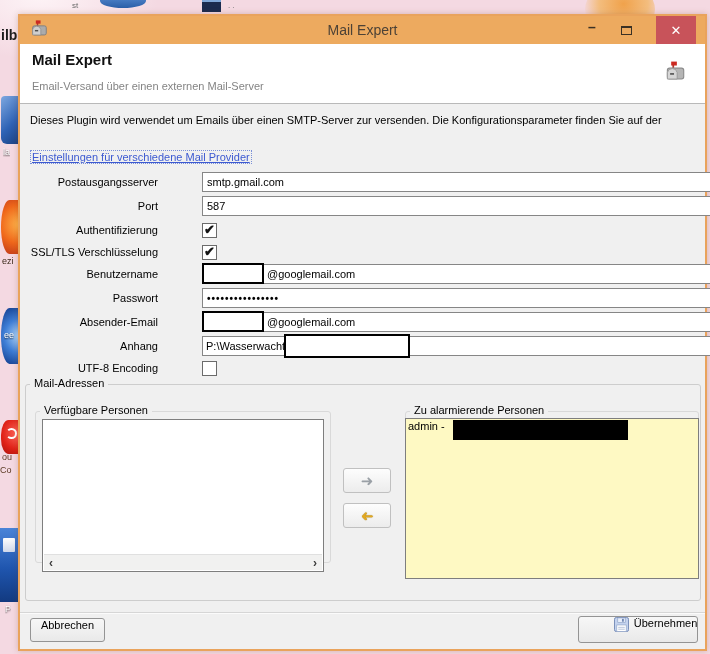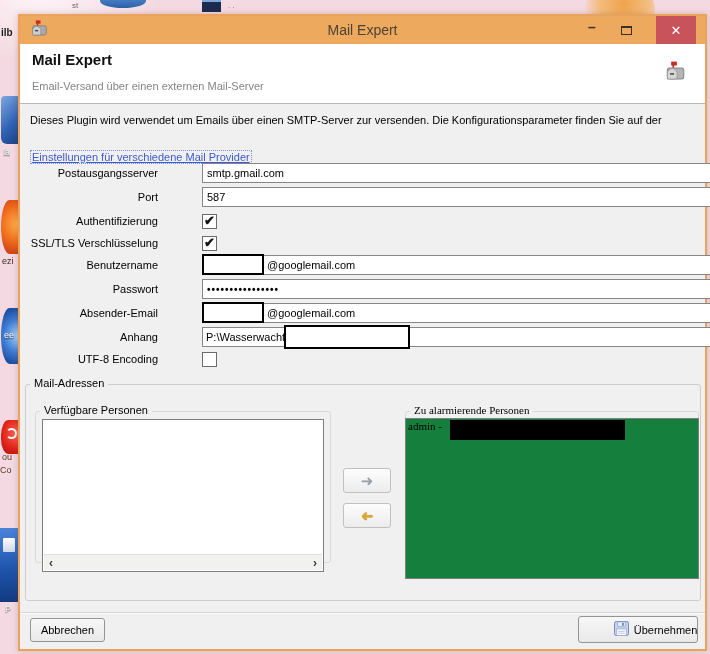--- a/index.html
+++ b/index.html
@@ -18,21 +18,21 @@
   }
   .desk-light-tl {
     position:absolute; left:-40px; top:-30px; width:200px; height:90px;
     background:radial-gradient(ellipse at 40% 30%, #fdf3f6 0%, rgba(244,217,226,0) 70%);
   }
   .desk-top-ico1 { position:absolute; left:100px; top:-6px; width:46px; height:14px; background:linear-gradient(#5b8fd4,#2b5fa8); border-radius:40% 40% 55% 55%; }
   .desk-top-ico2 { position:absolute; left:202px; top:0; width:19px; height:12px; background:#1b2b4e; border-top:2px solid #7fa7d8; }
   .desk-top-txt1 { position:absolute; left:72px; top:1px; font-size:8px; color:#6a6a6a; }
   .desk-top-txt2 { position:absolute; left:228px; top:1px; font-size:8px; color:#6a6a6a; letter-spacing:2px; }
   .desk-frag { position:absolute; overflow:hidden; }
-  .frag-text { font-size:10px; font-weight:bold; color:#1c1c1c; }
+  .frag-text { font-size:14px; font-weight:bold; color:#1c1c1c; }
   .frag-label { font-size:9px; color:#fff; text-shadow:0 1px 2px rgba(0,0,0,.8); }
   .ico-blue1 { position:absolute; left:1px; top:96px; width:17px; height:48px; background:linear-gradient(135deg,#7ea8e0 0%,#2f62b5 60%,#1c4183 100%); border-radius:4px 0 0 6px; }
   .lbl-la { position:absolute; left:3px; top:147px; }
   .ico-orange { position:absolute; left:1px; top:200px; width:17px; height:54px; background:radial-gradient(circle at 110% 45%, #ffb84d 0%, #f0681b 55%, #c8401a 90%); border-radius:50% 0 0 50%; }
   .lbl-ezi { position:absolute; left:2px; top:256px; color:#3b2a1a; text-shadow:none; font-size:9px; }
   .ico-blue2 { position:absolute; left:1px; top:308px; width:17px; height:56px; background:radial-gradient(circle at 120% 50%, #bfe2ff 0%, #3f7ed6 50%, #123d8e 95%); border-radius:50% 0 0 50%; }
   .lbl-ee { position:absolute; left:4px; top:330px; }
   .ico-red { position:absolute; left:1px; top:420px; width:17px; height:34px; background:radial-gradient(circle at 100% 40%, #ff6a5e 0%, #e02218 60%, #a8140d 100%); border-radius:45% 0 0 45%; }
   .ico-red .swirl { position:absolute; right:1px; top:8px; width:11px; height:11px; border:2px solid #fff; border-radius:50%; border-left-color:transparent; }
   .lbl-ou { position:absolute; left:2px; top:452px; color:#5c3b24; text-shadow:none; font-size:9px; }
@@ -70,21 +70,21 @@
   .header-title { position:absolute; left:12px; top:7px; font-size:15px; font-weight:bold; color:#101010; }
   .header-sub   { position:absolute; left:12px; top:36px; font-size:11px; color:#848484; }
   .header-mailbox { position:absolute; right:18px; top:17px; }
 
   .body { position:absolute; left:0; top:89px; right:0; bottom:0; background:#f0f0f0; font-size:11px; color:#000; }
 
   .intro-line1 { position:absolute; left:10px; top:9px;  right:8px; }
   .intro-line2 { position:absolute; left:10px; top:24px; right:8px; }
   .intro-link  { position:absolute; left:10px; top:45px; color:#3c59d1; text-decoration:underline; border:1px dotted #7a90d8; padding:0 1px; cursor:pointer; }
 
-  .form { position:absolute; left:0; top:56px; right:0; }
+  .form { position:absolute; left:0; top:65px; right:0; }
   .frow { display:flex; align-items:center; height:24px; }
   .frow.short { height:20px; }
   .flabel { width:138px; text-align:right; padding-right:0; color:#000; flex:none; }
   .fctrl { margin-left:24px; flex:1; display:flex; align-items:center; position:relative;padding-left:20px; }
   .tinput {
     width:540px; height:20px; background:#fff; border:1px solid #868686;
     font-family:"Liberation Sans",sans-serif; font-size:11px; color:#000;
     padding:0 4px; outline:none;
   }
   .tinput.pass { letter-spacing:1px; font-weight:bold; font-size:10px; }
@@ -129,32 +129,32 @@
     position:absolute; left:317px; width:48px; height:25px;
     background:linear-gradient(#fdfdfd,#ececec); border:1px solid #c0c0c0; border-radius:3px;
     display:flex; align-items:center; justify-content:center; font-size:15px; cursor:pointer;
   }
   .move-right { top:83px; color:#9aa0a6; }
   .move-left  { top:118px; color:#e3a81f; text-shadow:0 0 1px #8a6a10; }
   .move-left .glyph { display:inline-block; transform:scaleX(-1); }
 
   .subgroup-right {
     position:absolute; left:379px; top:26px; width:294px; height:168px;
-    border:1px solid #d9d9d9; border-radius:3px;font-family:Liberation Serif, serif;
+    border:1px solid #d9d9d9; border-radius:3px;
   }
   .listbox-right {
     position:absolute; left:-1px; right:-1px; top:6px; bottom:-1px;
-    background:#15803d; border:1px solid #7e7e7e;
+    background:#fef9c3; border:1px solid #7e7e7e;
   }
   .alert-row { display:flex; align-items:flex-start; padding:1px 2px; }
   .alert-redact { display:inline-block; width:175px; height:20px; background:#000; margin-left:8px; flex:none; }
 
   .footer-sep { position:absolute; left:0; right:0; top:507px; height:2px; border-top:1px solid #d6d6d6; border-bottom:1px solid #fbfbfb; }
   .btn {
-    position:absolute; display:flex; align-items:center; justify-content:center;
+    position:absolute; display:flex; align-items:flex-start; justify-content:center;
     background:linear-gradient(#f7f7f7,#e9e9e9); border:1px solid #949494; border-radius:3px;
     font-size:11px; color:#000; cursor:pointer;
   }
   .btn-cancel { left:10px; top:513px; width:75px; height:24px; }
   .btn-apply  { left:558px; top:511px; width:120px; height:27px; gap:5px;padding-left:35px; }
 
   .mailbox-svg { display:block; }
 </style>
 </head>
 <body>

